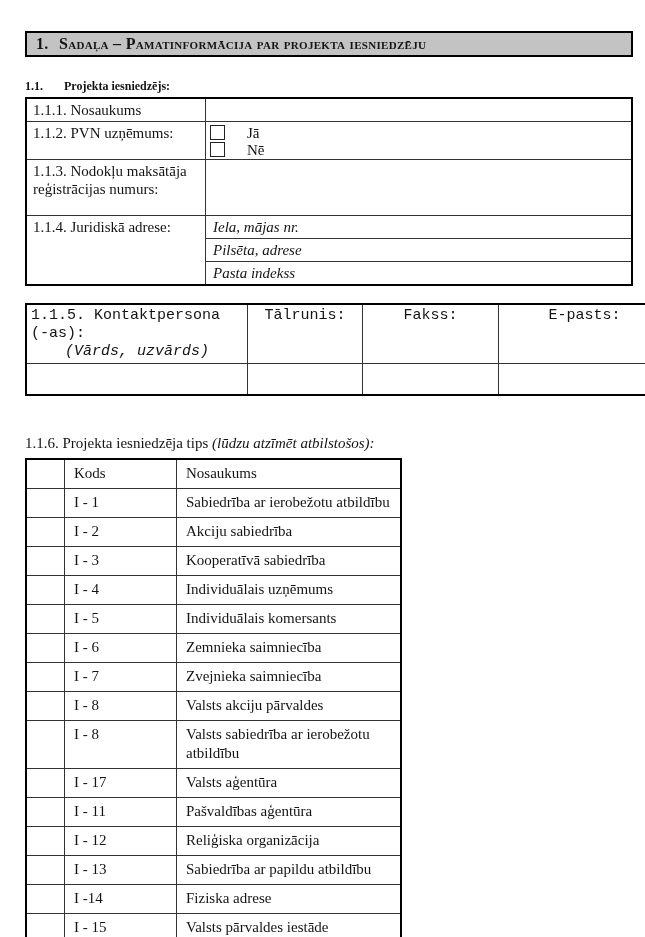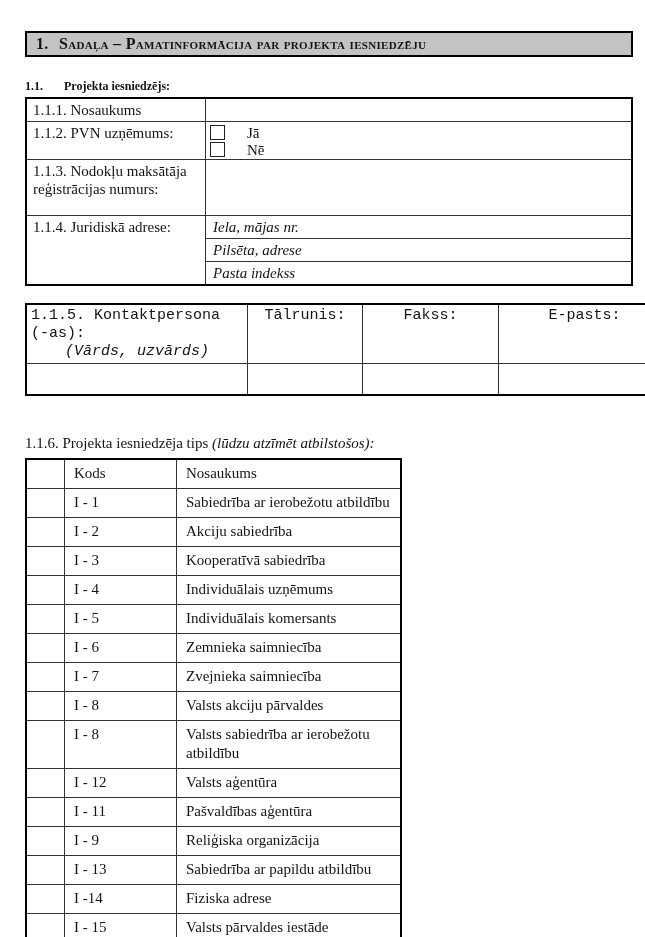--- a/index.html
+++ b/index.html
@@ -205,31 +205,31 @@
         <td class="ckods">I - 8</td>
         <td class="cnos">Valsts akciju pārvaldes</td>
       </tr>
       <tr>
         <td class="ccb"></td>
         <td class="ckods">I - 8</td>
         <td class="cnos">Valsts sabiedrība ar ierobežotu atbildību</td>
       </tr>
       <tr>
         <td class="ccb"></td>
-        <td class="ckods">I - 12</td>
+        <td class="ckods">I - 17</td>
         <td class="cnos">Valsts aģentūra</td>
       </tr>
       <tr>
         <td class="ccb"></td>
         <td class="ckods">I - 11</td>
         <td class="cnos">Pašvaldības aģentūra</td>
       </tr>
       <tr>
         <td class="ccb"></td>
-        <td class="ckods">I - 9</td>
+        <td class="ckods">I - 12</td>
         <td class="cnos">Reliģiska organizācija</td>
       </tr>
       <tr>
         <td class="ccb"></td>
         <td class="ckods">I - 13</td>
         <td class="cnos">Sabiedrība ar papildu atbildību</td>
       </tr>
       <tr>
         <td class="ccb"></td>
         <td class="ckods">I -14</td>

